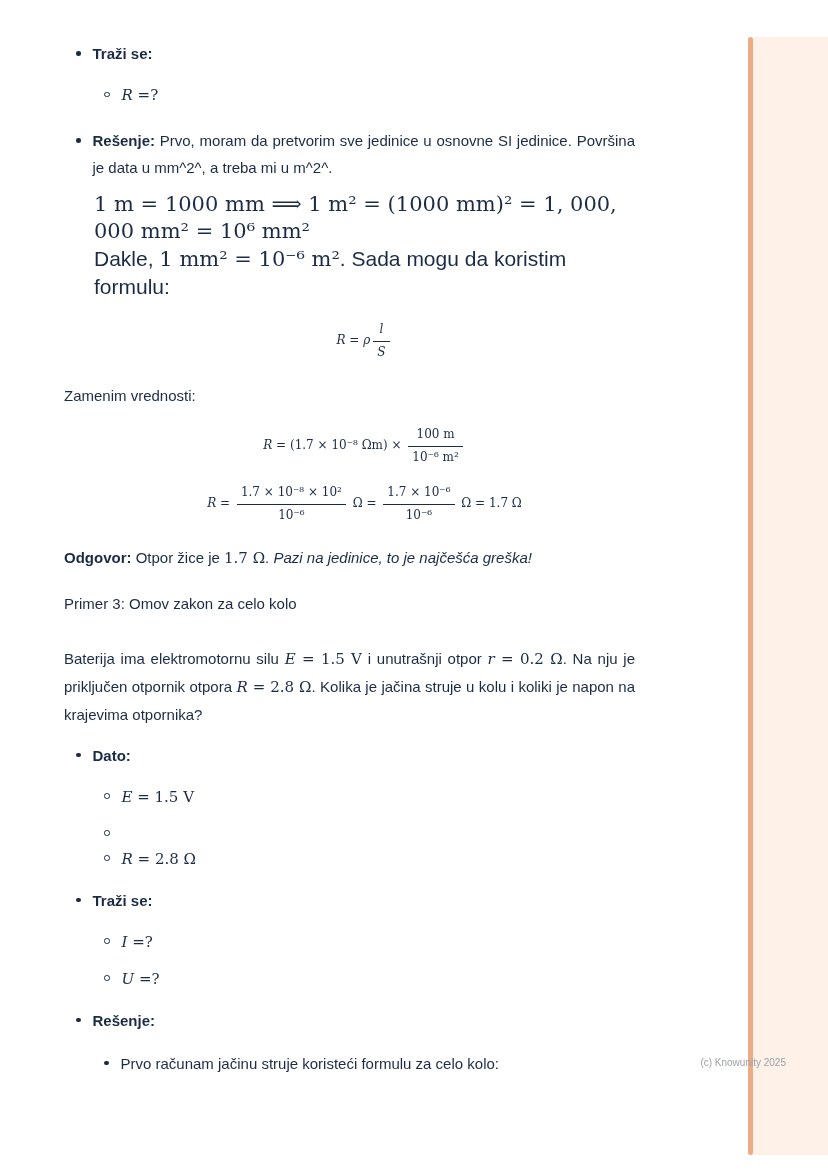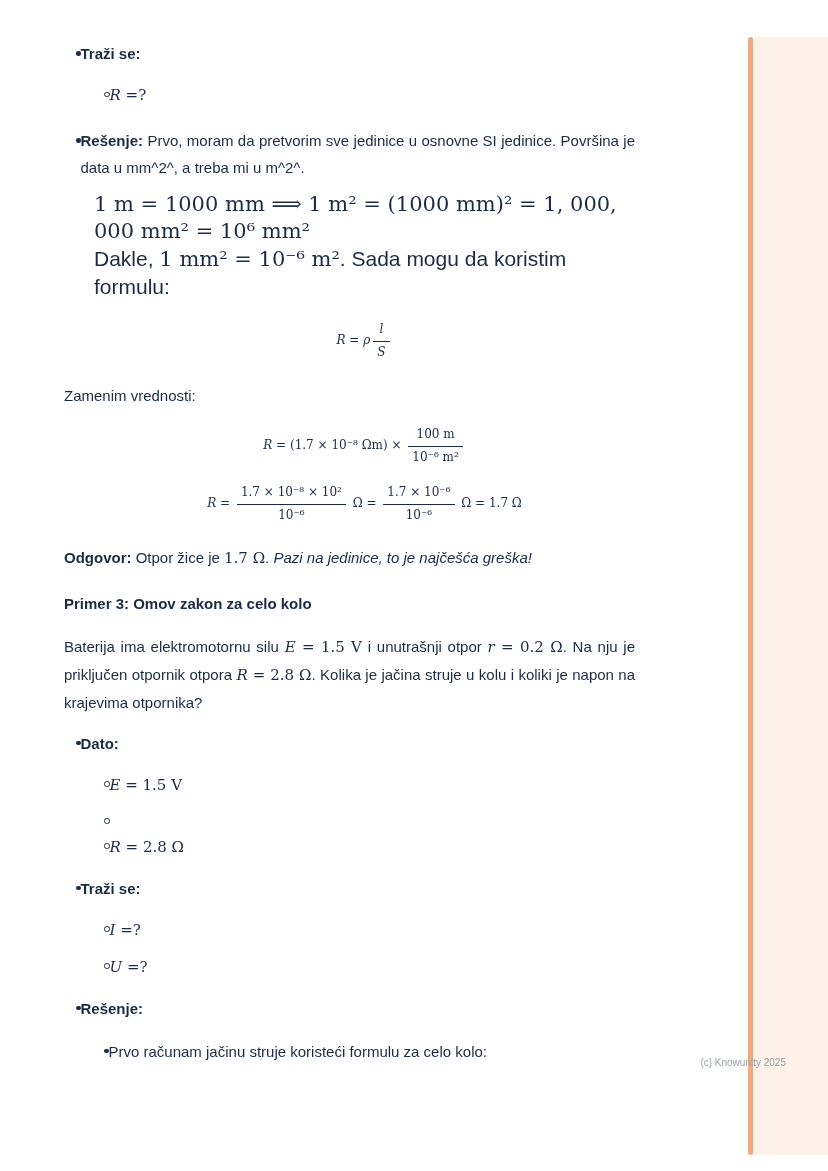--- a/index.html
+++ b/index.html
@@ -34,36 +34,36 @@
     width: 571px;
   }
   .para { line-height: 27px; text-align: justify; }
   .left { text-align: left; }
   .b { font-weight: 700; }
   .it { font-style: italic; }
   .ind { }
   .mn { font-family: "DejaVu Serif", "DejaVu Sans", serif; font-style: normal; }
   .mi { font-family: "DejaVu Serif", "DejaVu Sans", serif; font-style: italic; }
   .mathline { margin-left: 30px; line-height: 27px; font-size: 21px; }
-  .li { display: flex; margin-bottom: 14px; }
+  .li { display: flex; gap: 12px; margin-bottom: 14px; }
   .li .txt { flex: 1; line-height: 27px; text-align: justify; }
   .li.l1 { padding-left: 12px; }
   .li.l2 { padding-left: 40px; }
   .li.sub { margin-bottom: 9px; }
   .mk { flex: 0 0 auto; }
   .mk.dot { width: 4.5px; height: 4.5px; margin-top: 11px; border-radius: 50%; background: #1c2b45; }
   .mk.circ { width: 5.5px; height: 5.5px; margin-top: 10.5px; border-radius: 50%; border: 1.2px solid #1c2b45; background: transparent; }
   .formula { margin-left: 30px; text-align: center; font-size: 12px; line-height: 1.3; }
   .formula.f1 { margin-top: 22px; margin-bottom: 22px; }
   .formula.f2 { margin-top: 18px; margin-bottom: 20px; }
   .formula.f3 { margin-top: 20px; margin-bottom: 20px; }
   .frac { display: inline-block; vertical-align: middle; text-align: center; margin: 0 3px; }
   .frac .fnum { display: block; padding: 0 4px 3px; }
   .frac .fden { display: block; padding: 3px 4px 0; border-top: 1.2px solid #1c2b45; }
-  .heading { font-weight: 700; line-height: 27px; margin-bottom: 16px; }
+  .heading { font-weight: 400; line-height: 27px; margin-bottom: 28px; }
   .mb10 { margin-bottom: 10px; }
   .mb14 { margin-bottom: 14px; }
   .mb16 { margin-bottom: 16px; }
   .mb18 { margin-bottom: 18px; }
   .footer {
     position: absolute;
     top: 1057px;
     right: 42px;
     font-size: 10px;
     color: #9aa0a6;

